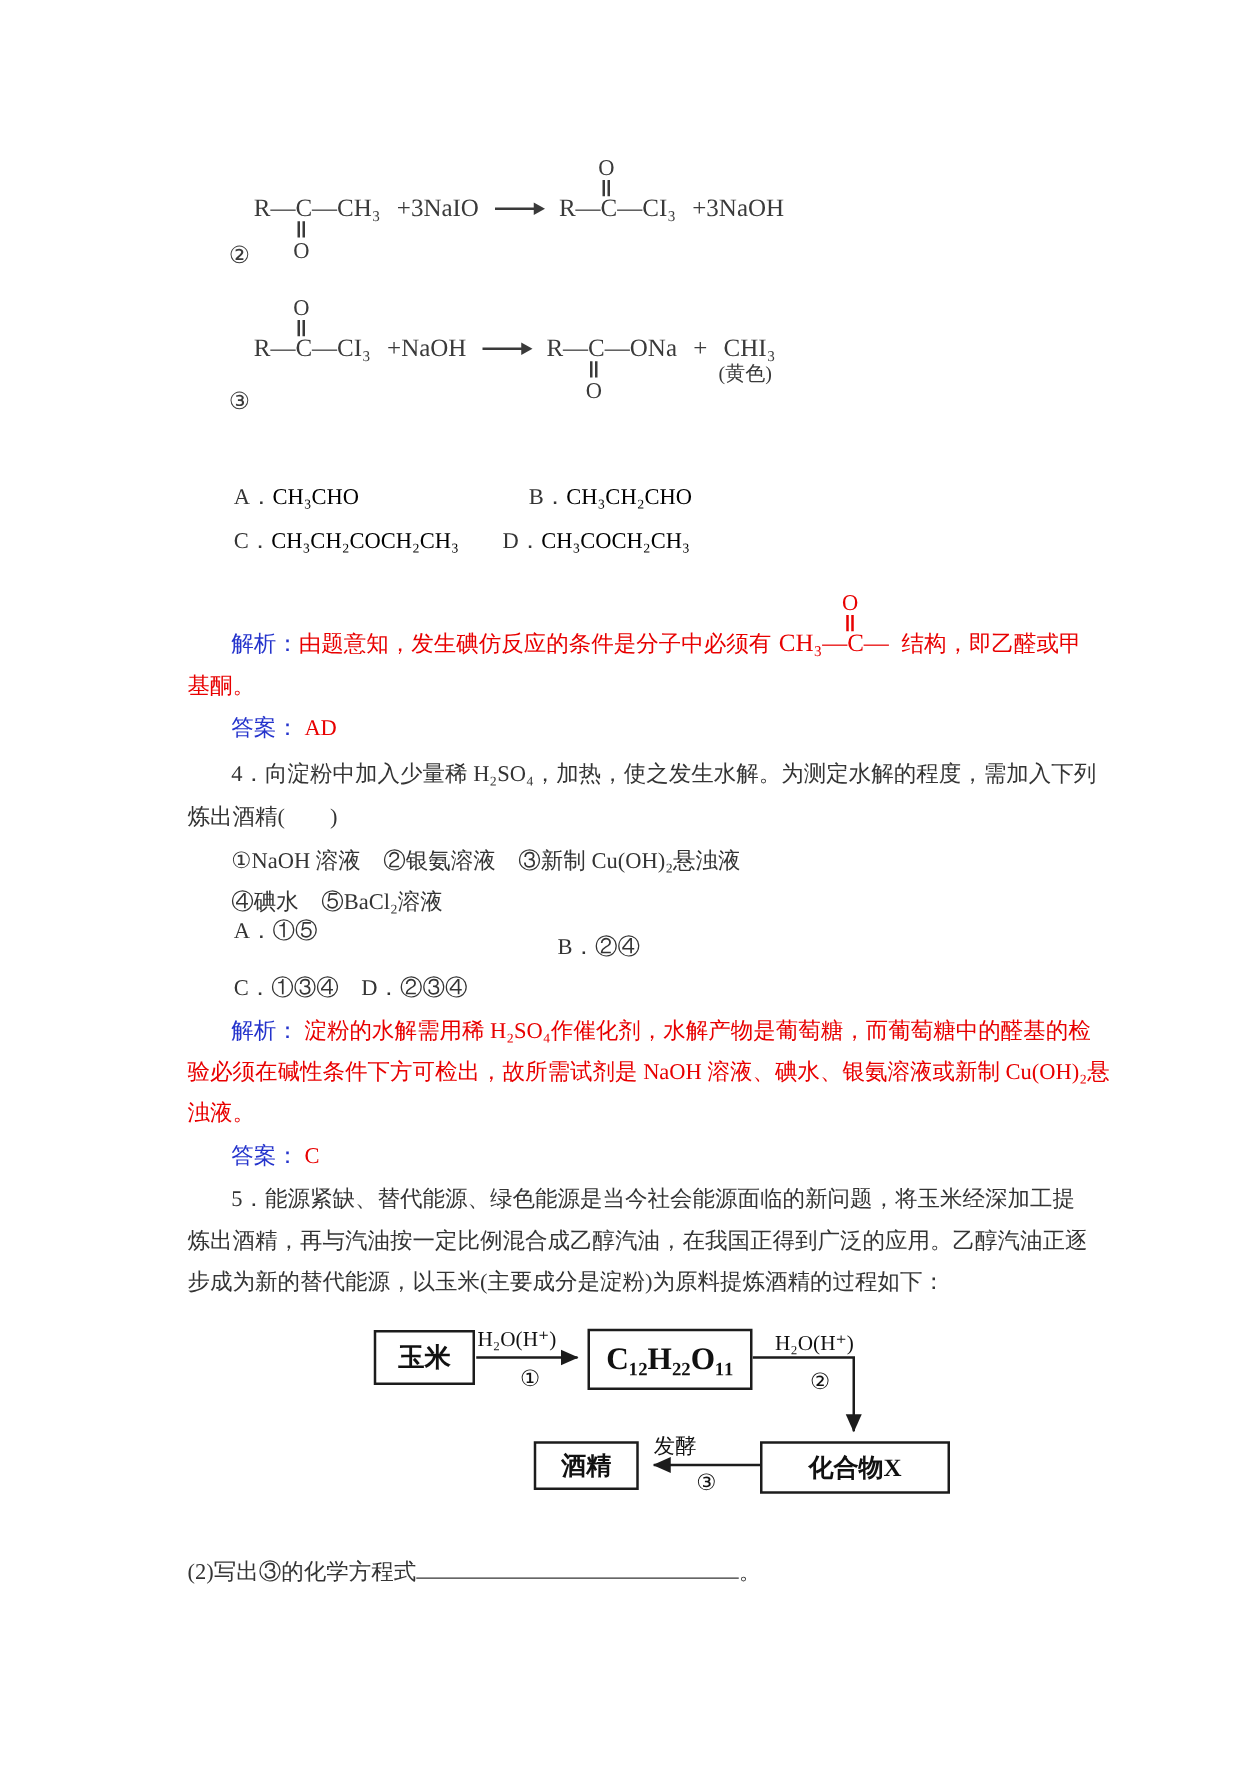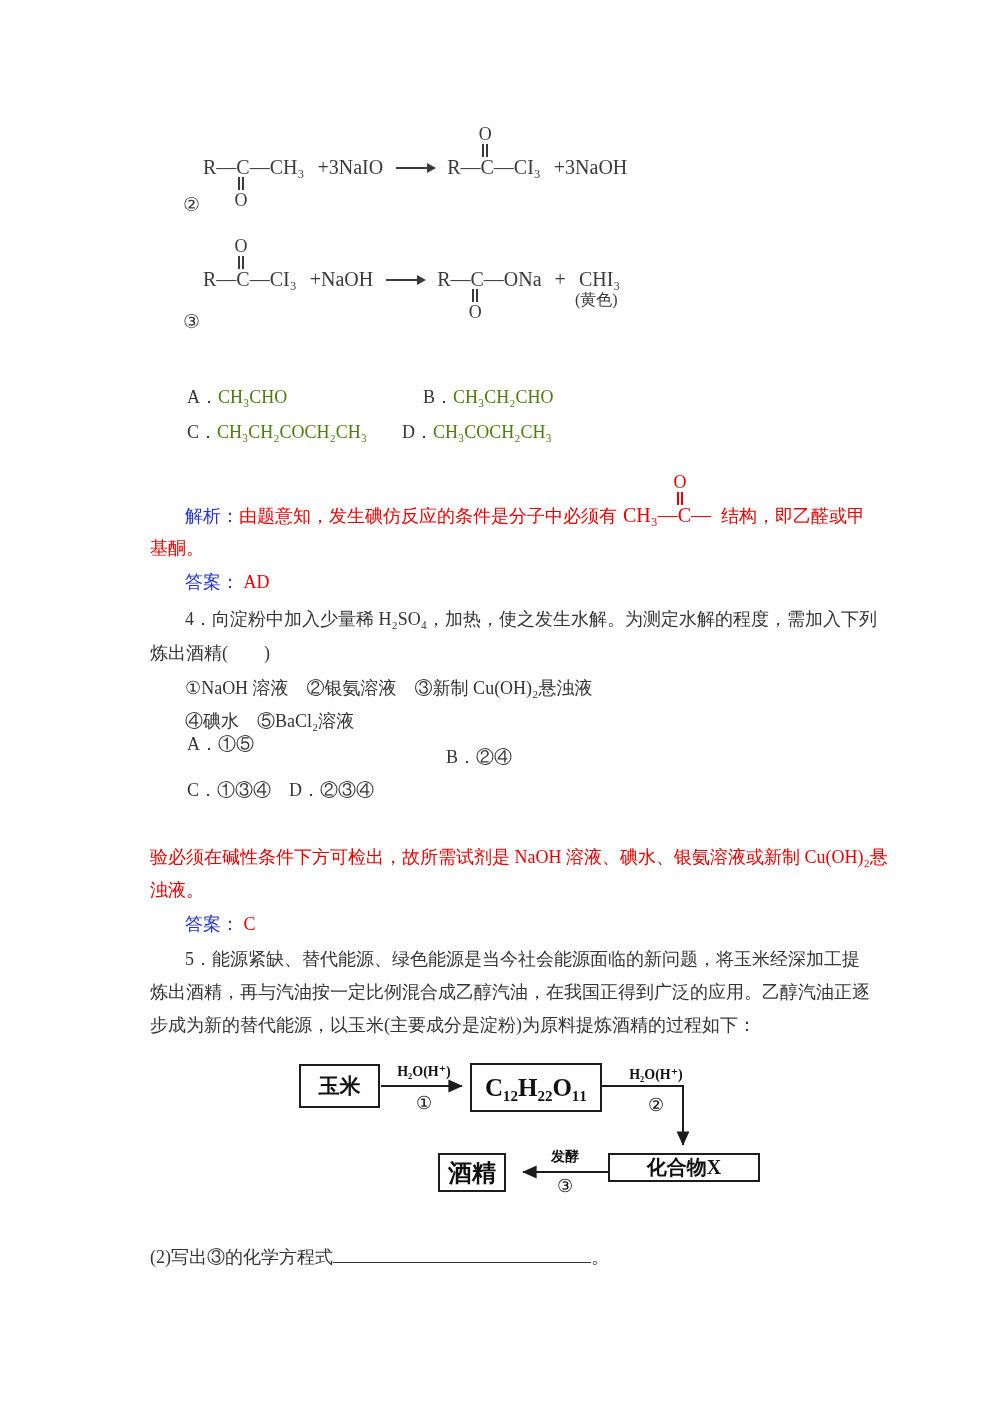--- a/index.html
+++ b/index.html
@@ -2,21 +2,21 @@
 <html><head>
 <meta charset="utf-8">
 <style>
   html,body{margin:0;padding:0}
   body{width:1000px;height:1414px;background:#ffffff;position:relative;overflow:hidden;
        font-family:"Liberation Serif","DejaVu Serif",serif;color:#343434}
   .page{position:absolute;inset:0}
   .ln{position:absolute;white-space:nowrap;font-size:18px;line-height:24px}
   .blue{color:#2433cc}
   .red{color:#e80000}
-  .formula{color:#4d7c0f}
+  .formula{color:#000000}
   
   .eqrow{display:flex;align-items:baseline;gap:13px;font-size:20px;color:#3a3a3a}
   .anrow{display:flex;align-items:baseline;font-size:18px}
   .chem{position:relative;display:inline-block}
   .att{position:absolute;width:16px;display:flex;flex-direction:column;align-items:center;
        line-height:1;font-size:18px;gap:1px}
   .att.above{bottom:22px}
   .att.below{top:22px}
   .dbond{width:2px;height:13px;border-left:2px solid currentColor;border-right:2px solid currentColor}
   .rarrow{display:inline-block;position:relative;width:38px;height:7px}
@@ -25,21 +25,21 @@
        border-left:9px solid currentColor;border-top:5px solid transparent;border-bottom:5px solid transparent}
   .stack{display:inline-flex;flex-direction:column;align-items:flex-start}
   .stack .note{font-size:16px;line-height:18px;margin-left:-4px}
   .circnum{font-size:19px;color:#3a3a3a}
   .blank{display:inline-block;border-bottom:1.6px solid #343434;height:15px;vertical-align:baseline}
   
   .diagram{position:absolute;left:280px;top:1055px;width:520px;height:150px;color:#111}
   .dsvg{position:absolute;left:0;top:0}
   .dbox{position:absolute;border:2px solid #1c1c1c;background:#fff;display:flex;align-items:center;
         justify-content:center;font-weight:bold;color:#111;box-sizing:border-box}
-  .dlabel{position:absolute;font-weight:bold;font-size:14px;text-align:center;line-height:18px}
+  .dlabel{position:absolute;font-weight:normal;font-size:17px;line-height:18px}
   .dnum{position:absolute;font-size:18px;text-align:center;line-height:19px;font-weight:normal}
 </style>
 </head>
 <body>
 
 <div class="page">
 
   <div class="ln eqrow" style="left:203px;top:155px">
     <span class="chem">
       <span>R—C—CH₃</span>
@@ -115,20 +115,24 @@
     <span class="red">AD</span>
   </div>
 
   <div class="ln" style="left:185px;top:607px">4．向淀粉中加入少量稀 H₂SO₄，加热，使之发生水解。为测定水解的程度，需加入下列</div>
   <div class="ln" style="left:150px;top:641px">炼出酒精(　　)</div>
   <div class="ln" style="left:185px;top:676px">①NaOH 溶液　②银氨溶液　③新制 Cu(OH)₂悬浊液</div>
   <div class="ln" style="left:185px;top:709px">④碘水　⑤BaCl₂溶液</div>
   <div class="ln" style="left:187px;top:732px">A．①⑤</div>
   <div class="ln" style="left:446px;top:745px">B．②④</div>
   <div class="ln" style="left:187px;top:778px">C．①③④　D．②③④</div>
+  <div class="ln" style="left:185px;top:812px">
+    <span class="blue">解析：</span>
+    <span class="red">淀粉的水解需用稀 H₂SO₄作催化剂，水解产物是葡萄糖，而葡萄糖中的醛基的检</span>
+  </div>
   <div class="ln red" style="left:150px;top:845px">验必须在碱性条件下方可检出，故所需试剂是 NaOH 溶液、碘水、银氨溶液或新制 Cu(OH)₂悬</div>
   <div class="ln red" style="left:150px;top:878px">浊液。</div>
   <div class="ln" style="left:185px;top:912px">
     <span class="blue">答案：</span>
     <span class="red">C</span>
   </div>
 
   <div class="ln" style="left:185px;top:947px">5．能源紧缺、替代能源、绿色能源是当今社会能源面临的新问题，将玉米经深加工提</div>
   <div class="ln" style="left:150px;top:1013px">步成为新的替代能源，以玉米(主要成分是淀粉)为原料提炼酒精的过程如下：</div>
   <div class="ln" style="left:150px;top:980px">炼出酒精，再与汽油按一定比例混合成乙醇汽油，在我国正得到广泛的应用。乙醇汽油正逐</div>
@@ -139,22 +143,22 @@
         <marker id="arr" viewBox="0 0 10 10" refX="8.5" refY="5" markerWidth="8" markerHeight="8" orient="auto-start-reverse">
           <path d="M0,1 L9,5 L0,9 z" fill="#1c1c1c"></path>
         </marker>
       </defs>
       <line x1="101" y1="31" x2="182" y2="31" stroke="#1c1c1c" stroke-width="2" marker-end="url(#arr)"></line>
       <polyline points="322,31 403,31 403,90" fill="none" stroke="#1c1c1c" stroke-width="2" marker-end="url(#arr)"></polyline>
       <line x1="328" y1="117" x2="243" y2="117" stroke="#1c1c1c" stroke-width="2" marker-end="url(#arr)"></line>
     </svg>
     <div class="dbox" style="left:19px;top:9px;width:81px;height:44px;font-size:21px">玉米</div>
     <div class="dbox" style="left:190px;top:8px;width:132px;height:49px;font-size:25px">C₁₂H₂₂O₁₁</div>
-    <div class="dbox" style="left:328px;top:98px;width:152px;height:29px;font-size:20px">化合物X</div>
-    <div class="dbox" style="left:158px;top:98px;width:68px;height:39px;font-size:24px">酒精</div>
+    <div class="dbox" style="left:328px;top:98px;width:152px;height:42px;font-size:20px">化合物X</div>
+    <div class="dbox" style="left:147px;top:98px;width:84px;height:39px;font-size:20px">酒精</div>
     <div class="dlabel" style="left:102px;top:8px;width:84px">H₂O(H⁺)</div>
     <div class="dnum" style="left:102px;top:39px;width:84px">①</div>
     <div class="dlabel" style="left:340px;top:11px;width:72px">H₂O(H⁺)</div>
     <div class="dnum" style="left:340px;top:41px;width:72px">②</div>
     <div class="dlabel" style="left:243px;top:93px;width:84px">发酵</div>
     <div class="dnum" style="left:243px;top:122px;width:84px">③</div>
   </div>
 
   <div class="ln" style="left:150px;top:1245px">
     <span>(2)写出③的化学方程式</span><span class="blank" style="width:258px"></span><span>。</span>

